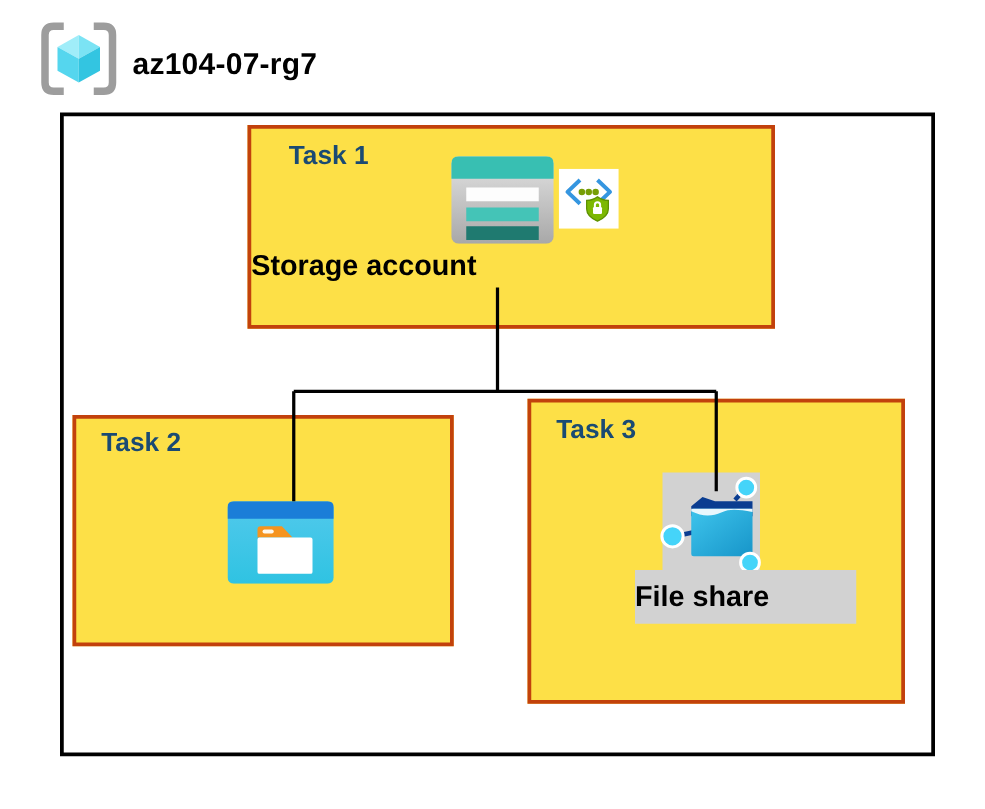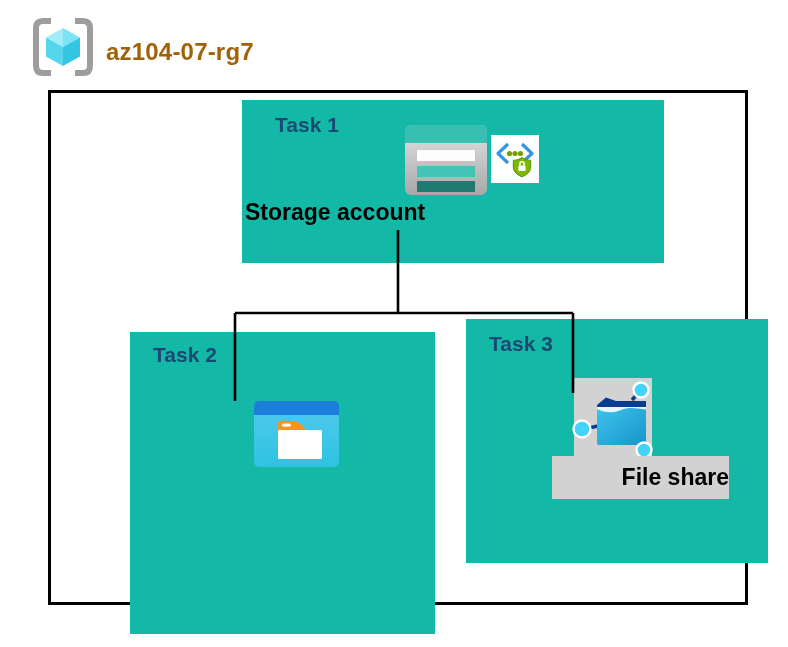--- a/index.html
+++ b/index.html
@@ -2,44 +2,44 @@
 <html><head>
 <meta charset="utf-8">
 <style>
   html,body{margin:0;padding:0;background:#ffffff;}
   #page{
     position:relative;width:788px;height:647px;background:#ffffff;
     font-family:"Liberation Sans",sans-serif;overflow:hidden;
   }
   .abs{position:absolute;}
   #rg-title{
-    left:106px;top:38px;font-size:24px;font-weight:700;color:#a16207;
+    left:106px;top:38px;font-size:24px;font-weight:700;color:#000000;
     letter-spacing:0.2px;
   }
   .outer-box{
     left:48px;top:90px;width:700px;height:515px;border:3px solid #000;
     box-sizing:border-box;background:#ffffff;
   }
   .task-box{
-    border:3px solid #14b8a6;box-sizing:border-box;background:#14b8a6;margin-left:44px;
+    border:3px solid #c2410c;box-sizing:border-box;background:#fde047;
   }
   #task1-box{left:198px;top:100px;width:422px;height:163px;}
-  #task2-box{left:86px;top:332px;width:305px;height:302px;}
+  #task2-box{left:58px;top:332px;width:305px;height:185px;}
   #task3-box{left:422px;top:319px;width:302px;height:244px;}
   .task-label{
     font-size:21px;font-weight:700;color:#1a4a73;line-height:1.1;
   }
   .resource-label{
     font-size:23px;font-weight:700;color:#000;
   }
   #connectors{left:0;top:0;pointer-events:none;z-index:5;}
   .gray-chip{background:#d2d2d2;}
   #fileshare-label{
     left:83px;top:134px;width:177px;height:43px;line-height:43px;
-    text-align:right;
+    text-align:left;
   }
 </style>
 </head>
 <body>
 
 <div id="page">
 
   <svg class="abs" style="left:30px;top:15px" width="66" height="64" viewBox="0 0 66 64">
     <path d="M21 6 h-8 q-7 0 -7 7 v38 q0 7 7 7 h8" fill="none" stroke="#9d9d9d" stroke-width="6"></path>
     <path d="M45 6 h8 q7 0 7 7 v38 q0 7 -7 7 h-8" fill="none" stroke="#9d9d9d" stroke-width="6"></path>

